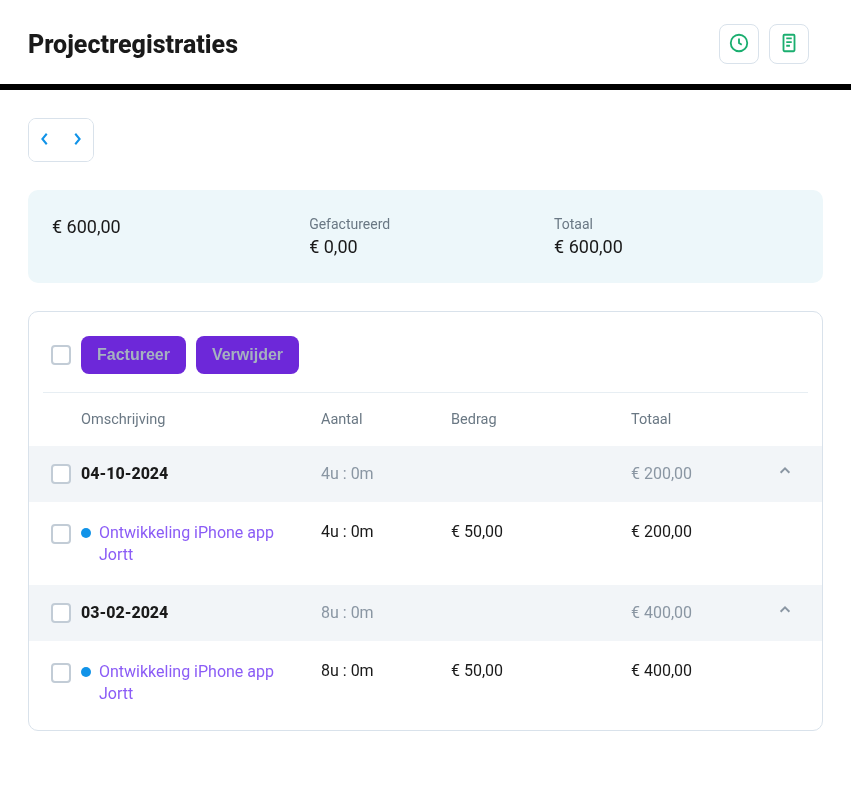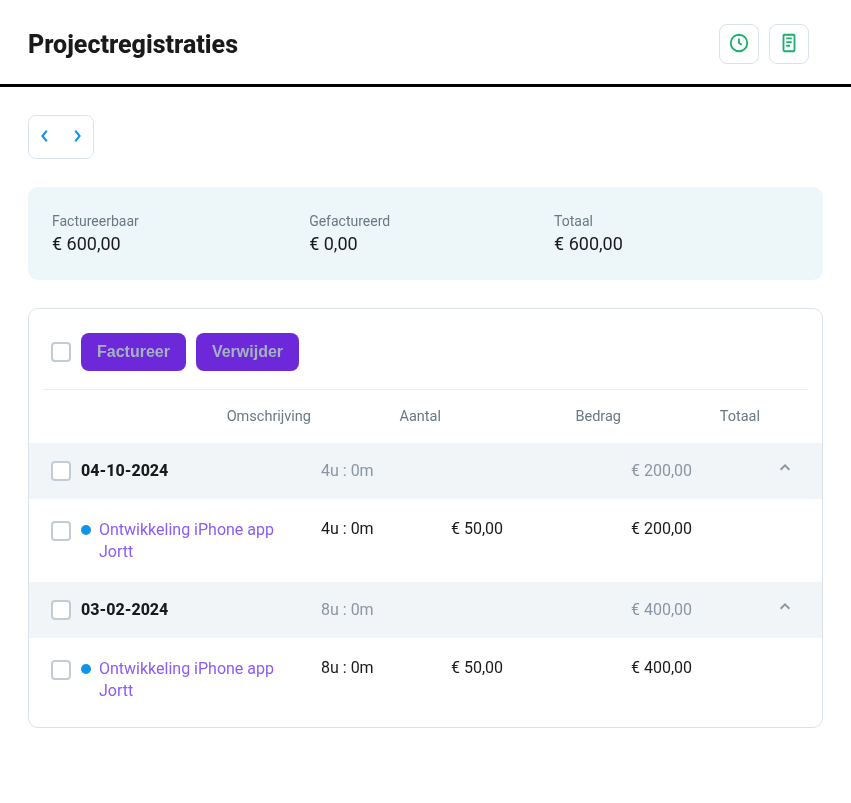--- a/index.html
+++ b/index.html
@@ -7,21 +7,21 @@
     font-family: -apple-system, BlinkMacSystemFont, "Segoe UI", Roboto, Helvetica, Arial, sans-serif;
     background: #ffffff;
     color: #1a1a1a;
     width: 851px;
   }
   .header {
     display: flex;
     justify-content: space-between;
     align-items: center;
     padding: 24px 42px 20px 28px;
-    border-bottom: 3px solid #000000;
+    border-bottom: 6px solid #000000;
   }
   .page-title {
     font-size: 25px;
     font-weight: 800;
     color: #1a1a1a;
   }
   .header-icons {
     display: flex;
     gap: 10px;
   }
@@ -129,21 +129,20 @@
     font-size: 16px;
     font-weight: 600;
     cursor: not-allowed;
   }
 
   .table-head {
     display: flex;
     align-items: center;
     padding: 18px 8px 18px 8px;
     gap: 10px;
-    text-align: right;
   }
   .col-check { width: 20px; flex-shrink: 0; }
   .col-desc { width: 230px; flex-shrink: 0; }
   .col-aantal { width: 120px; flex-shrink: 0; }
   .col-bedrag { width: 170px; flex-shrink: 0; }
   .col-totaal { flex: 1; }
   .col-expand { width: 30px; flex-shrink: 0; display:flex; justify-content:center; }
   .th {
     font-size: 14.5px;
     color: #6a7884;
@@ -245,21 +244,20 @@
       <span>
         <svg viewBox="0 0 10 16">
             <path d="M3 2l5 6-5 6"></path>
           </svg>
       </span>
     </button>
   </div>
 
   <div class="summary">
     <div class="summary-col">
-      <div class="summary-label">Factureerbaar</div>
       <div class="summary-value">€ 600,00</div>
     </div>
     <div class="summary-col">
       <div class="summary-label">Gefactureerd</div>
       <div class="summary-value">€ 0,00</div>
     </div>
     <div class="summary-col">
       <div class="summary-label">Totaal</div>
       <div class="summary-value">€ 600,00</div>
     </div>

